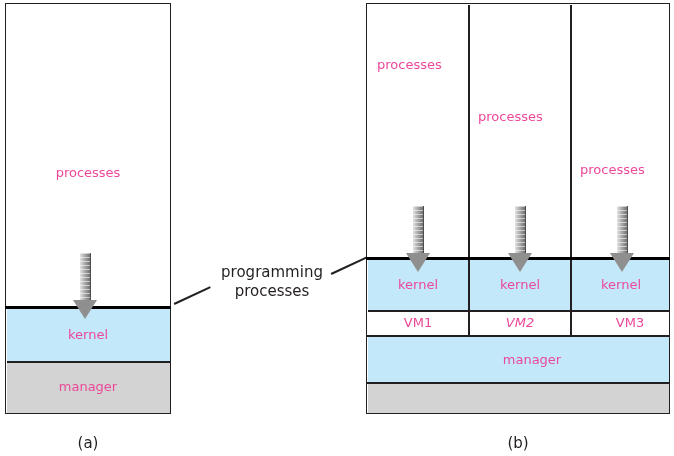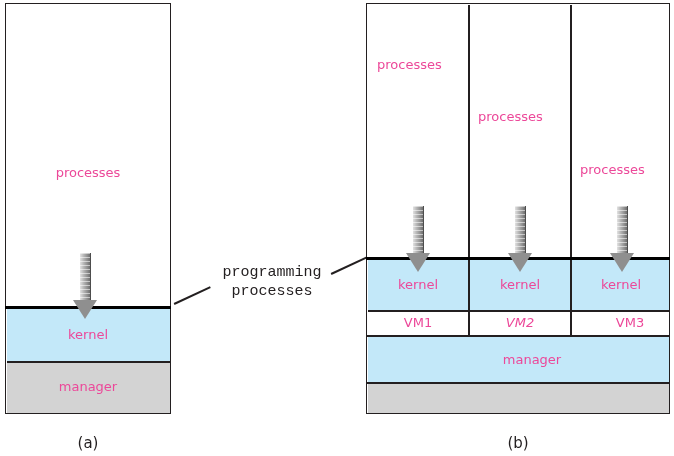--- a/index.html
+++ b/index.html
@@ -126,21 +126,20 @@
   }
 
   .callout {
     position: absolute;
     font-size: 15px;
     line-height: 19px;
     text-align: center;
     color: #231f20;
     white-space: nowrap;
     transform: translateX(-50%);
-    font-family: Liberation Mono, monospace;
   }
 </style>
 </head>
 <body>
 
 <div class="stage">
 
   <div class="box" style="left:5px; top:3px; width:166px; height:411px;"></div>
 
   <div class="band white" style="left:6.5px; top:4.5px; width:163px; height:304px;"></div>

